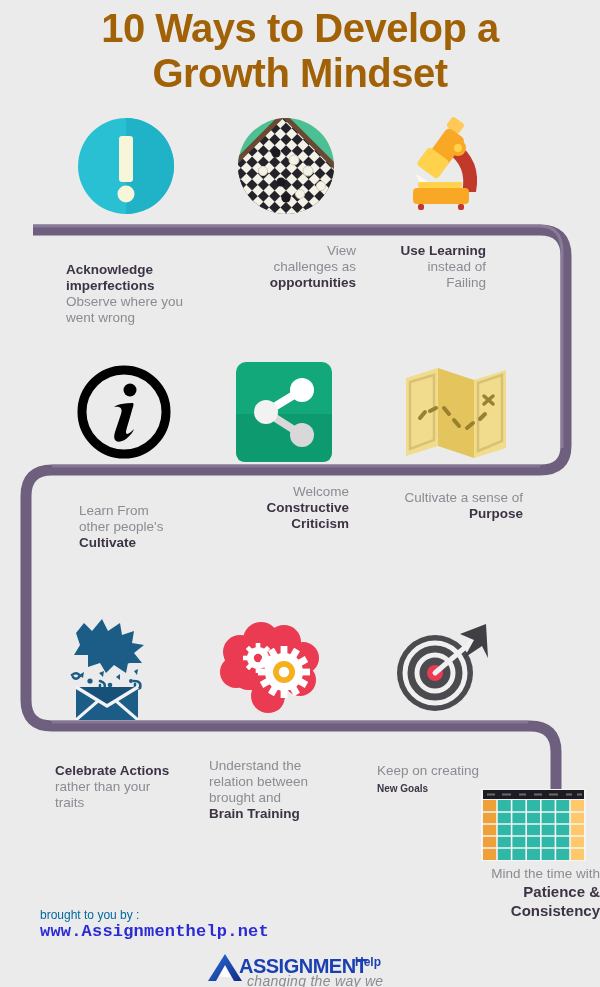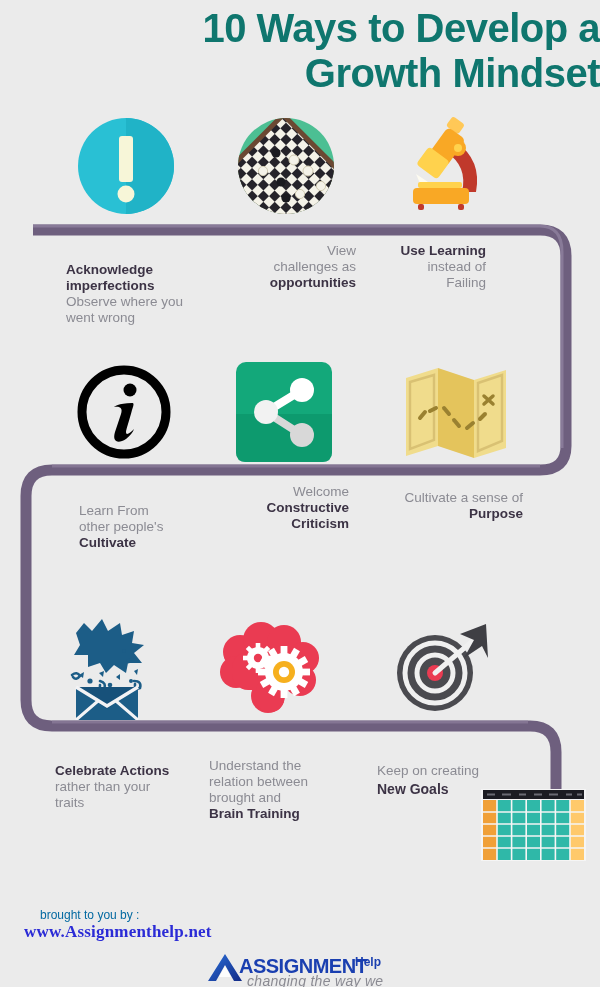--- a/index.html
+++ b/index.html
@@ -8,22 +8,22 @@
     background:#ebebeb;
     font-family:"Liberation Sans", sans-serif;
     overflow:hidden;
     position:relative;
   }
   #stage{position:relative;width:600px;height:987px;}
 
   
   .title{
     position:absolute;left:0;top:6px;width:600px;
-    text-align:right;
-    color:#0f766e;
+    text-align:center;
+    color:#a16207;
     font-weight:bold;
     font-size:40px;
     line-height:45px;
     letter-spacing:-0.5px;
   }
 
   
   .snake{position:absolute;left:0;top:0;width:600px;height:987px;pointer-events:none;}
 
   
@@ -39,22 +39,22 @@
   .cap .strong{color:#3c3345;font-weight:bold;}
   .cap.center{text-align:right;}
   .cap.left{text-align:left;margin-top:19px;}
 
   
   .brought{
     position:absolute;left:40px;top:908px;
     font-size:12px;color:#0369a1;
   }
   .site{
-    position:absolute;left:24px;top:922px;
-    font-family:Liberation Serif, serif;
+    position:absolute;left:40px;top:922px;
+    font-family:Liberation Mono, monospace;
     font-size:17px;color:#2b2bd6;font-weight:bold;
     letter-spacing:0.2px;
   }
 
   .logo{
     position:absolute;left:205px;top:953px;width:190px;height:32px;
   }
   .logo-text{
     position:absolute;left:34px;top:2px;
     font-size:20px;font-weight:bold;letter-spacing:-0.5px;
@@ -332,21 +332,21 @@
 
   <div class="cap left" style="left:209px;top:739px;width:160px;">
     <div>Understand the</div>
     <div>relation between</div>
     <div>brought and</div>
     <div class="strong">Brain Training</div>
   </div>
 
   <div class="cap left" style="left:377px;top:744px;width:160px;">
     <div>Keep on creating</div>
-    <div class="strong" style="font-size:14px;line-height:20px;">New Goals</div>
+    <div class="strong" style="font-size:10px;line-height:20px;">New Goals</div>
   </div>
 
   <div class="icon-box" style="left:481px;top:789px;width:105px;height:72px;">
     <svg viewBox="0 0 105 72" width="105" height="72">
       <rect x="0" y="0" width="105" height="72" fill="#f5f5f5"></rect>
       <rect x="2" y="1" width="101" height="9" fill="#1c1c22"></rect>
       <g fill="#6a6a72">
         <rect x="6" y="4.5" width="8" height="2"></rect>
         <rect x="21" y="4.5" width="9" height="2"></rect>
         <rect x="38" y="4.5" width="7" height="2"></rect>
@@ -368,20 +368,25 @@
         <line x1="74.4" y1="11" x2="74.4" y2="71"></line>
         <line x1="89" y1="11" x2="89" y2="71"></line>
         <line x1="2" y1="23" x2="103" y2="23"></line>
         <line x1="2" y1="35" x2="103" y2="35"></line>
         <line x1="2" y1="47" x2="103" y2="47"></line>
         <line x1="2" y1="59" x2="103" y2="59"></line>
       </g>
     </svg>
   </div>
 
+  <div class="cap center" style="left:440px;top:866px;width:160px;">
+    <div>Mind the time with</div>
+    <div class="strong" style="font-size:15px;line-height:19px;">Patience &amp;</div>
+    <div class="strong" style="font-size:15px;line-height:19px;">Consistency</div>
+  </div>
 
   <div class="brought">brought to you by :</div>
   <div class="site">www.Assignmenthelp.net</div>
 
   <div class="logo">
     <svg width="190" height="32" viewBox="0 0 190 32">
       <defs>
         <linearGradient id="lg" x1="0" y1="0" x2="1" y2="1">
           <stop offset="0%" stop-color="#2b6fd8"></stop>
           <stop offset="100%" stop-color="#122a86"></stop>

